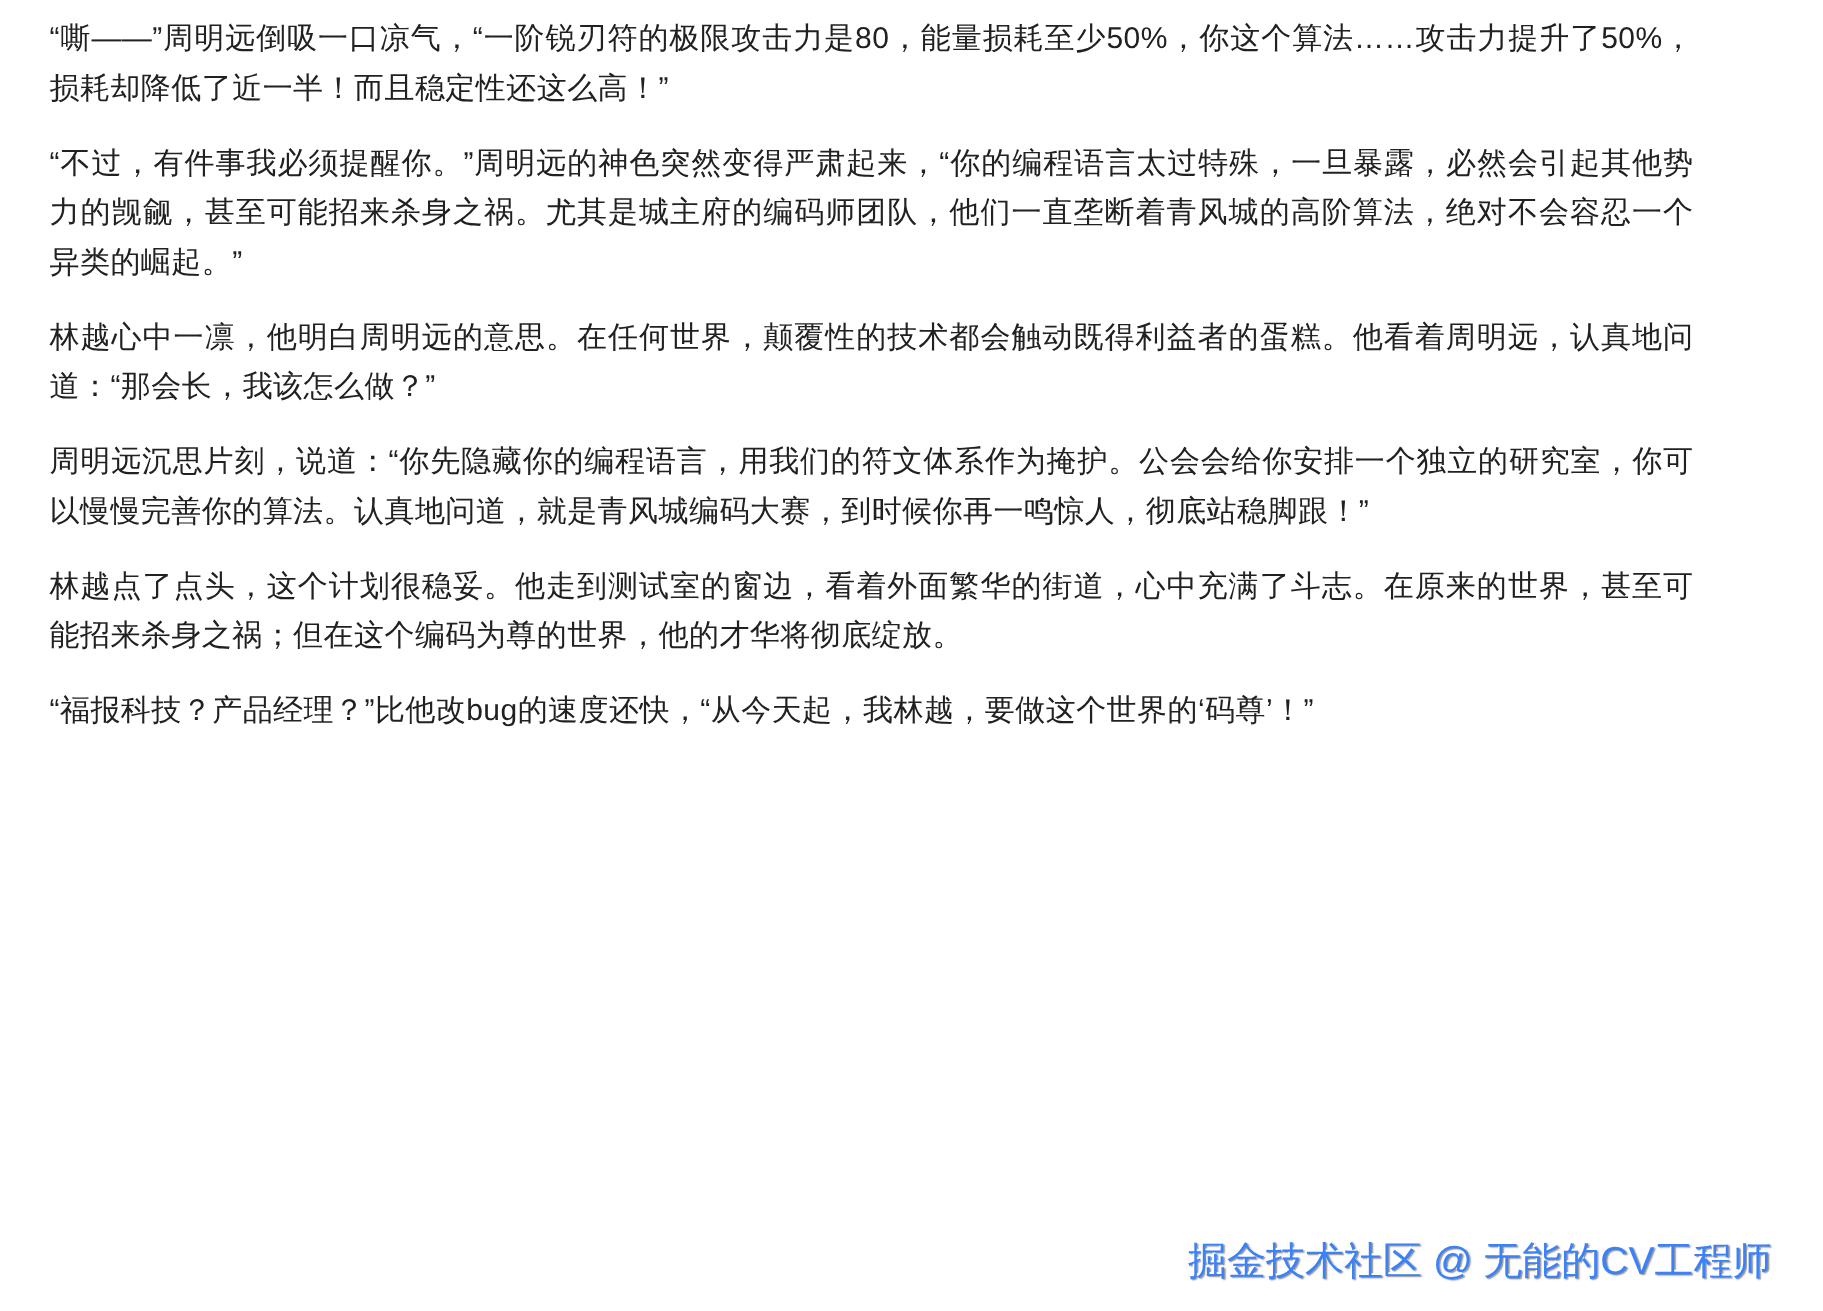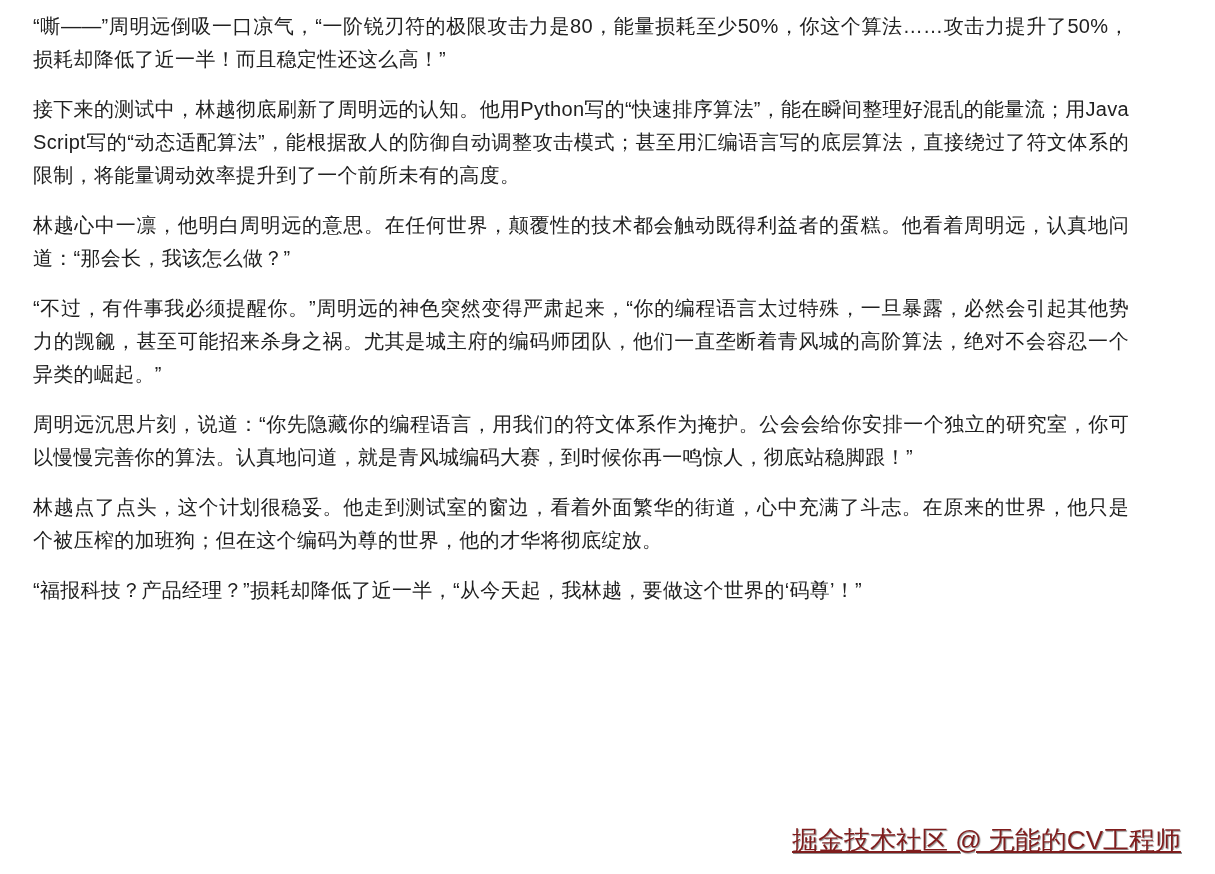--- a/index.html
+++ b/index.html
@@ -28,32 +28,30 @@
   .article p {
     margin: 0 4px 17px 0;
     word-break: break-all;
   }
   .watermark {
     position: absolute;
     right: 34px;
     bottom: 16px;
     font-size: 26px;
     white-space: nowrap;
-    color: #7f1d1d;
+    color: #3b82f6;
     text-shadow: -1px -1px 0 #ffffff, 1px 1px 1px #8f8f8f;
     pointer-events: none;
-    text-decoration: underline;
   }
 </style>
 </head>
 <body>
 
 <div class="article">
     <p>“嘶——”周明远倒吸一口凉气，“一阶锐刃符的极限攻击力是80，能量损耗至少50%，你这个算法……攻击力提升了50%，损耗却降低了近一半！而且稳定性还这么高！”</p>
-    <p>接下来的测试中，林越彻底刷新了周明远的认知。他用Python写的“快速排序算法”，能在瞬间整理好混乱的能量流；用JavaScript写的“动态适配算法”，能根据敌人的防御自动调整攻击模式；甚至用汇编语言写的底层算法，直接绕过了符文体系的限制，将能量调动效率提升到了一个前所未有的高度。</p>
+    <p>“不过，有件事我必须提醒你。”周明远的神色突然变得严肃起来，“你的编程语言太过特殊，一旦暴露，必然会引起其他势力的觊觎，甚至可能招来杀身之祸。尤其是城主府的编码师团队，他们一直垄断着青风城的高阶算法，绝对不会容忍一个异类的崛起。”</p>
     <p>林越心中一凛，他明白周明远的意思。在任何世界，颠覆性的技术都会触动既得利益者的蛋糕。他看着周明远，认真地问道：“那会长，我该怎么做？”</p>
-    <p>“不过，有件事我必须提醒你。”周明远的神色突然变得严肃起来，“你的编程语言太过特殊，一旦暴露，必然会引起其他势力的觊觎，甚至可能招来杀身之祸。尤其是城主府的编码师团队，他们一直垄断着青风城的高阶算法，绝对不会容忍一个异类的崛起。”</p>
     <p>周明远沉思片刻，说道：“你先隐藏你的编程语言，用我们的符文体系作为掩护。公会会给你安排一个独立的研究室，你可以慢慢完善你的算法。认真地问道，就是青风城编码大赛，到时候你再一鸣惊人，彻底站稳脚跟！”</p>
-    <p>林越点了点头，这个计划很稳妥。他走到测试室的窗边，看着外面繁华的街道，心中充满了斗志。在原来的世界，他只是个被压榨的加班狗；但在这个编码为尊的世界，他的才华将彻底绽放。</p>
-    <p>“福报科技？产品经理？”损耗却降低了近一半，“从今天起，我林越，要做这个世界的‘码尊’！”</p>
+    <p>林越点了点头，这个计划很稳妥。他走到测试室的窗边，看着外面繁华的街道，心中充满了斗志。在原来的世界，甚至可能招来杀身之祸；但在这个编码为尊的世界，他的才华将彻底绽放。</p>
+    <p>“福报科技？产品经理？”比他改bug的速度还快，“从今天起，我林越，要做这个世界的‘码尊’！”</p>
   </div>
 
 <div class="watermark">掘金技术社区 @ 无能的CV工程师</div>
 
 </body></html>

